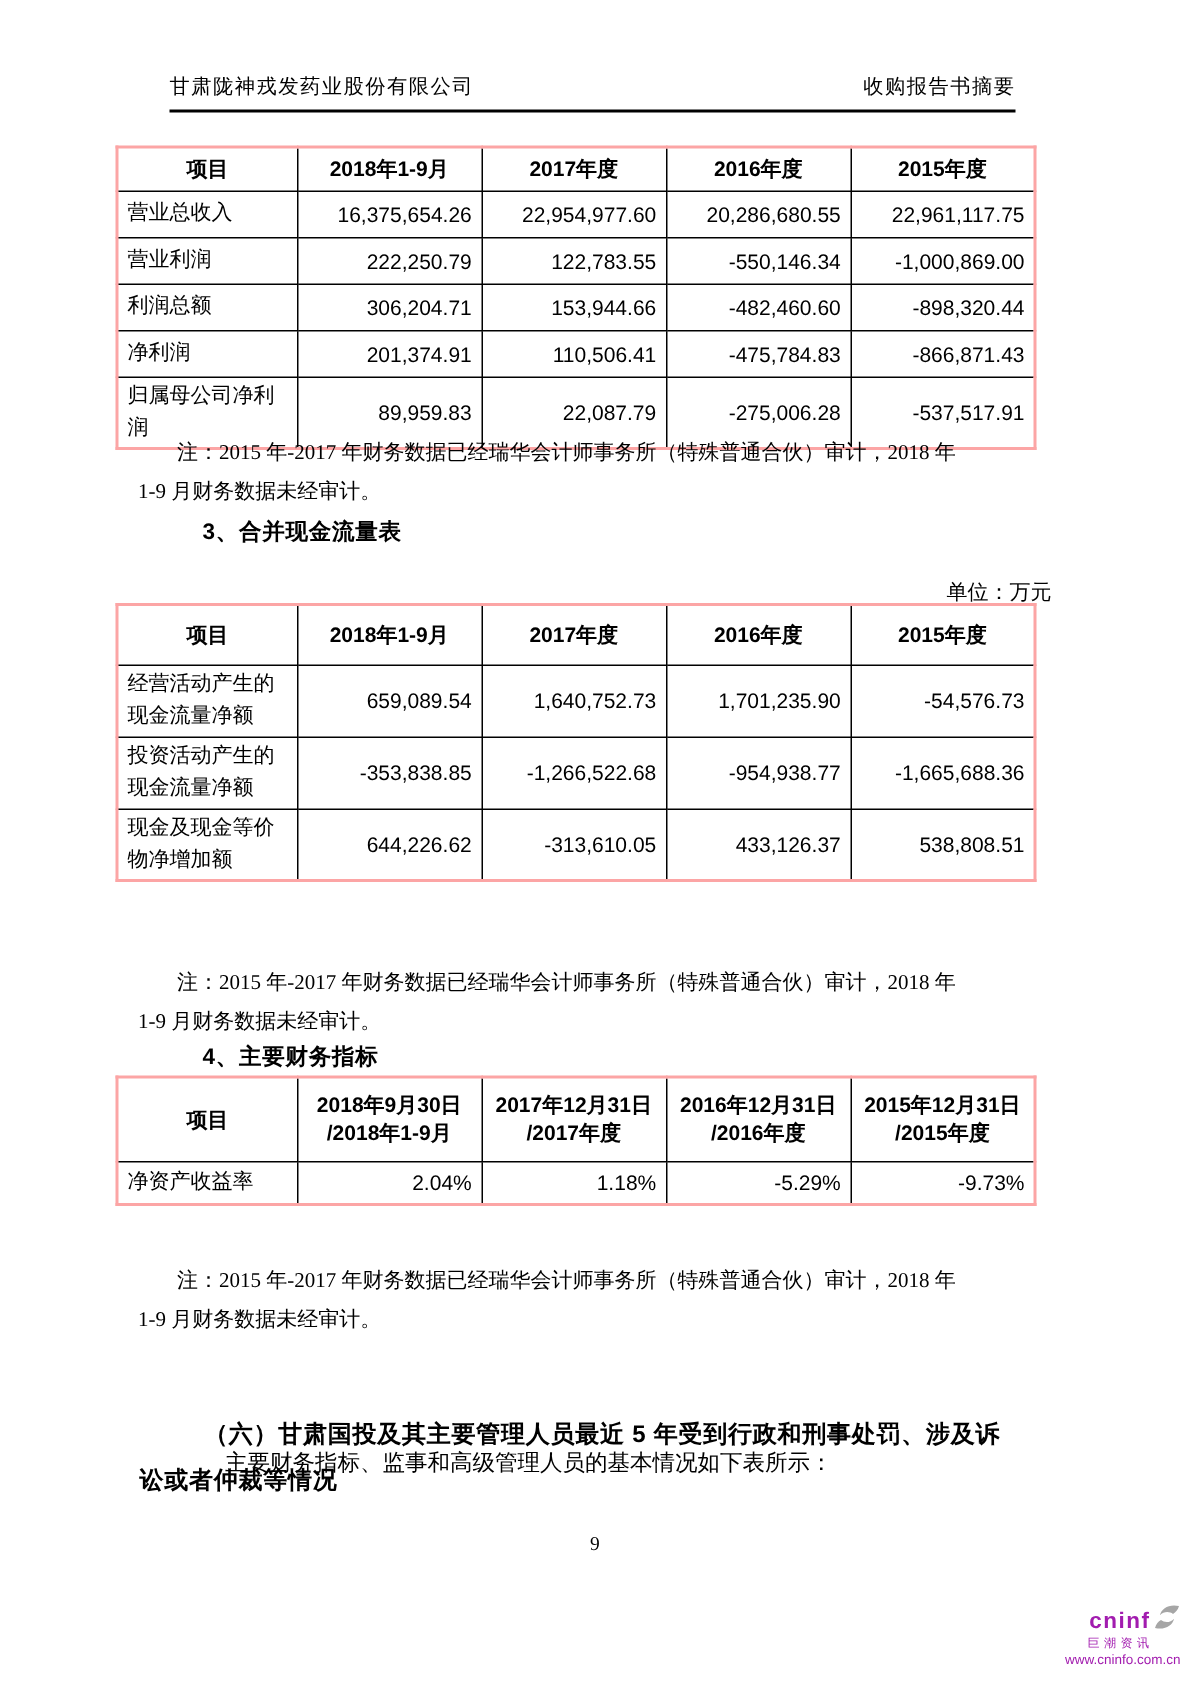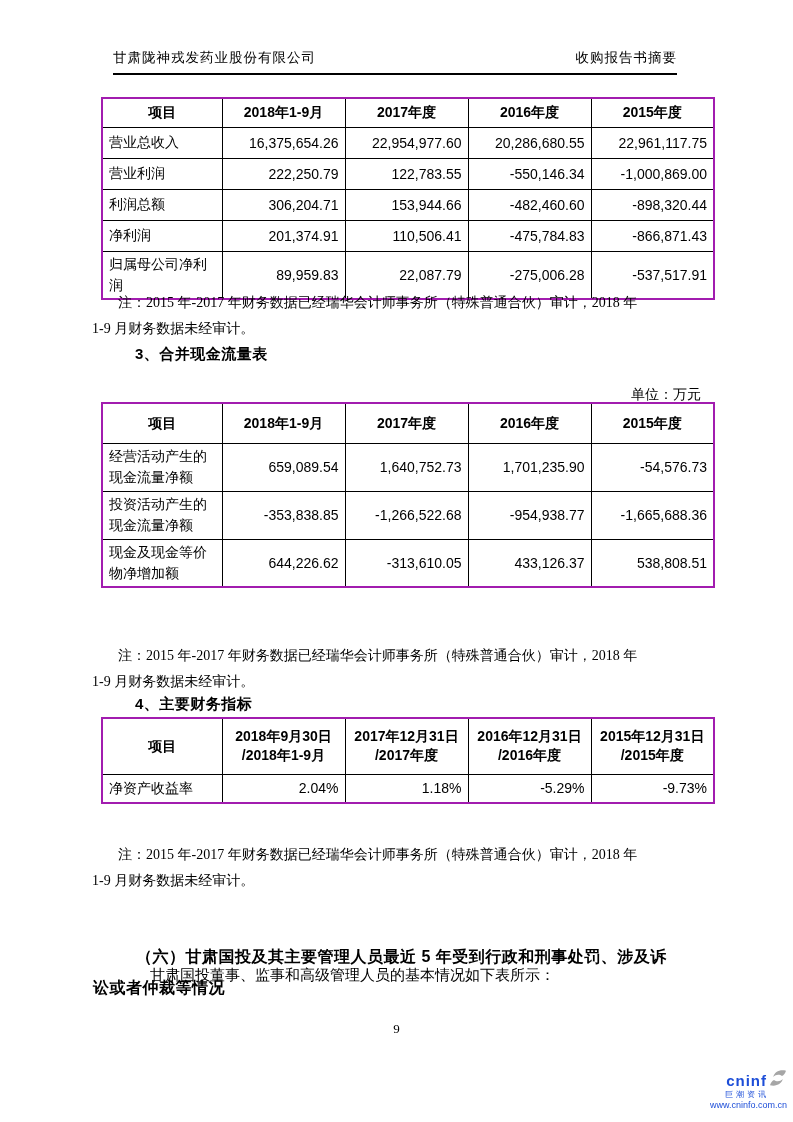--- a/index.html
+++ b/index.html
@@ -18,22 +18,22 @@
     position: absolute; top: 49px; left: 113px; width: 564px;
     display: flex; justify-content: space-between; align-items: flex-end;
     border-bottom: 2px solid #000;
     padding-bottom: 6px;
     font-size: 13.5px; letter-spacing: 1px;
   }
 
   
   table.fin {
     border-collapse: collapse; table-layout: fixed;
-    width: 612px; border: 2px solid #a21caf;
-    position: absolute; left: 101px;
+    width: 612px; border: 2px solid #fca5a5;
+    position: absolute; left: 77px;
   }
   table.fin th, table.fin td { border: 1px solid #000; vertical-align: middle; overflow: hidden; }
   table.fin th {
     font-family: "Liberation Sans", "DejaVu Sans", sans-serif;
     font-weight: bold; font-size: 14px; text-align: center; line-height: 19px;
   }
   td.label {
     font-family: "Liberation Serif", serif; font-size: 14px;
     text-align: left; padding: 2px 3px 2px 6px; line-height: 21px;
   }
@@ -75,21 +75,21 @@
     position: absolute; left: 150px; width: 560px;
     font-size: 15px;
   }
 
   .page-number {
     position: absolute; top: 1021px; left: 0; width: 100%;
     text-align: center; font-size: 13px;
   }
 
   
-  .cninfo { position: absolute; top: 1070px; right: 6px; color: #1d4ed8; text-align: right;
+  .cninfo { position: absolute; top: 1070px; right: 6px; color: #a21caf; text-align: right;
             font-family: "Liberation Sans", "DejaVu Sans", sans-serif; }
   .cninfo .row1 { display: flex; align-items: center; justify-content: flex-end; gap: 2px; }
   .cninfo .name { font-weight: bold; font-size: 15px; letter-spacing: 1px; }
   .cninfo .cn { font-size: 8px; letter-spacing: 3px; padding-right: 18px; line-height: 10px; }
   .cninfo .url { font-size: 9px; line-height: 11px; }
 </style>
 </head>
 <body>
 
 <div class="page">
@@ -251,21 +251,21 @@
   <div class="note" style="top:842px;">
     <div class="l1">注：2015 年-2017 年财务数据已经瑞华会计师事务所（特殊普通合伙）审计，2018 年</div>
     <div>1-9 月财务数据未经审计。</div>
   </div>
 
   <div class="h6" style="top:893px;">
     <div class="l1">（六）甘肃国投及其主要管理人员最近 5 年受到行政和刑事处罚、涉及诉</div>
     <div>讼或者仲裁等情况</div>
   </div>
 
-  <div class="body-para" style="top:966px;">甘肃国投董事、监事和高级管理人员的基本情况如下表所示：</div>
+  <div class="body-para" style="top:966px;">主要财务指标、监事和高级管理人员的基本情况如下表所示：</div>
 
   <div class="page-number">9</div>
 
   <div class="cninfo">
     <div class="row1">
       <span class="name">cninf</span>
       <span>
         <svg width="18" height="16" viewBox="0 0 24 22" fill="#a6a6a6" xmlns="http://www.w3.org/2000/svg">
           <path d="M23,1 C14,-1 7,3 5.5,9.5 C9,5.5 14.5,5.8 17.5,8.2 C20,7 22,4.5 23,1 Z"></path>
           <path d="M1,21 C10,23 17,19 18.5,12.5 C15,16.5 9.5,16.2 6.5,13.8 C4,15 2,17.5 1,21 Z"></path>

